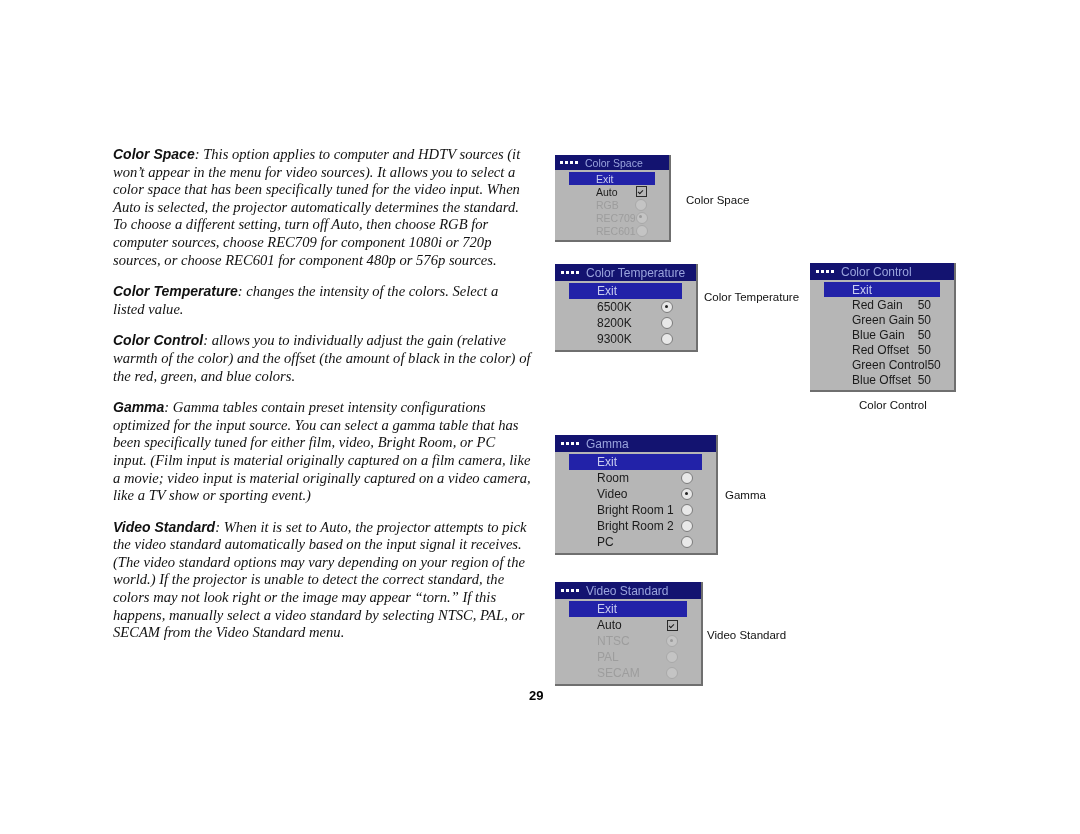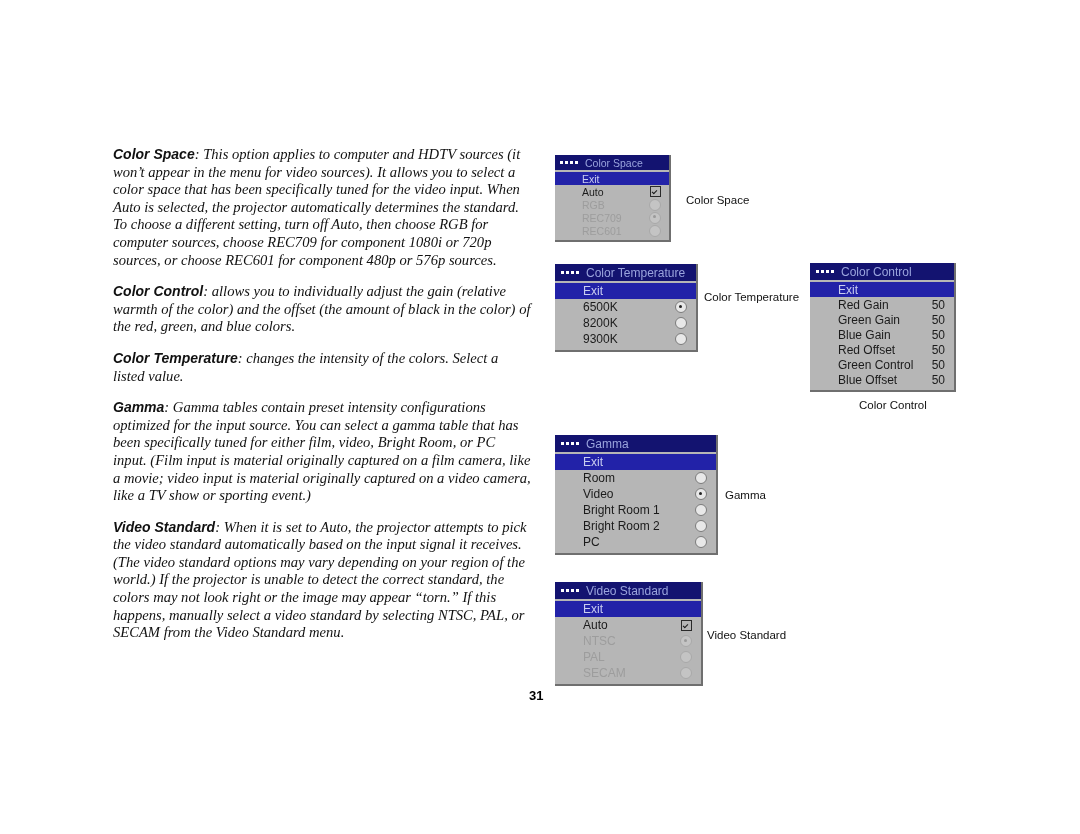--- a/index.html
+++ b/index.html
@@ -70,21 +70,21 @@
     display: flex;
     gap: 2px;
     margin-right: 7px;
   }
   .osd-dots i {
     display: block;
     width: 3px;
     height: 3px;
     background: #ffffff;
   }
-  .osd-body { padding: 0; }
+  .osd-body { padding: 14px; }
   .osd-row {
     display: flex;
     align-items: center;
     box-sizing: border-box;
     color: #1b1b1b;
     position: relative;
   }
   .osd-row.exit {
     background: #2222a8;
     color: #c9cdf0;
@@ -174,34 +174,34 @@
   #caption-video-standard { left: 707px; top: 629px; }
 </style>
 </head>
 <body>
 
 <div id="doc-text">
   <p class="para">
     <span class="lead">Color Space</span><span>: This option applies to computer and HDTV sources (it won’t appear in the menu for video sources). It allows you to select a color space that has been specifically tuned for the video input. When Auto is selected, the projector automatically determines the standard. To choose a different setting, turn off Auto, then choose RGB for computer sources, choose REC709 for component 1080i or 720p sources, or choose REC601 for component 480p or 576p sources.</span>
   </p>
   <p class="para">
+    <span class="lead">Color Temperature</span><span>: changes the intensity of the colors. Select a listed value.</span>
+  </p>
+  <p class="para">
     <span class="lead">Color Control</span><span>: allows you to individually adjust the gain (relative warmth of the color) and the offset (the amount of black in the color) of the red, green, and blue colors.</span>
   </p>
   <p class="para">
-    <span class="lead">Color Temperature</span><span>: changes the intensity of the colors. Select a listed value.</span>
-  </p>
-  <p class="para">
     <span class="lead">Gamma</span><span>: Gamma tables contain preset intensity configurations optimized for the input source. You can select a gamma table that has been specifically tuned for either film, video, Bright Room, or PC input. (Film input is material originally captured on a film camera, like a movie; video input is material originally captured on a video camera, like a TV show or sporting event.)</span>
   </p>
   <p class="para">
     <span class="lead">Video Standard</span><span>: When it is set to Auto, the projector attempts to pick the video standard automatically based on the input signal it receives. (The video standard options may vary depending on your region of the world.) If the projector is unable to detect the correct standard, the colors may not look right or the image may appear “torn.” If this happens, manually select a video standard by selecting NTSC, PAL, or SECAM from the Video Standard menu.</span>
   </p>
 </div>
 
-<div id="page-number">31</div>
+<div id="page-number">29</div>
 
 <div class="osd" id="menu-color-space">
   <div class="osd-title">
     <span class="osd-dots">
         <i></i>
         <i></i>
         <i></i>
         <i></i>
       </span>
     <span>Color Space</span>

